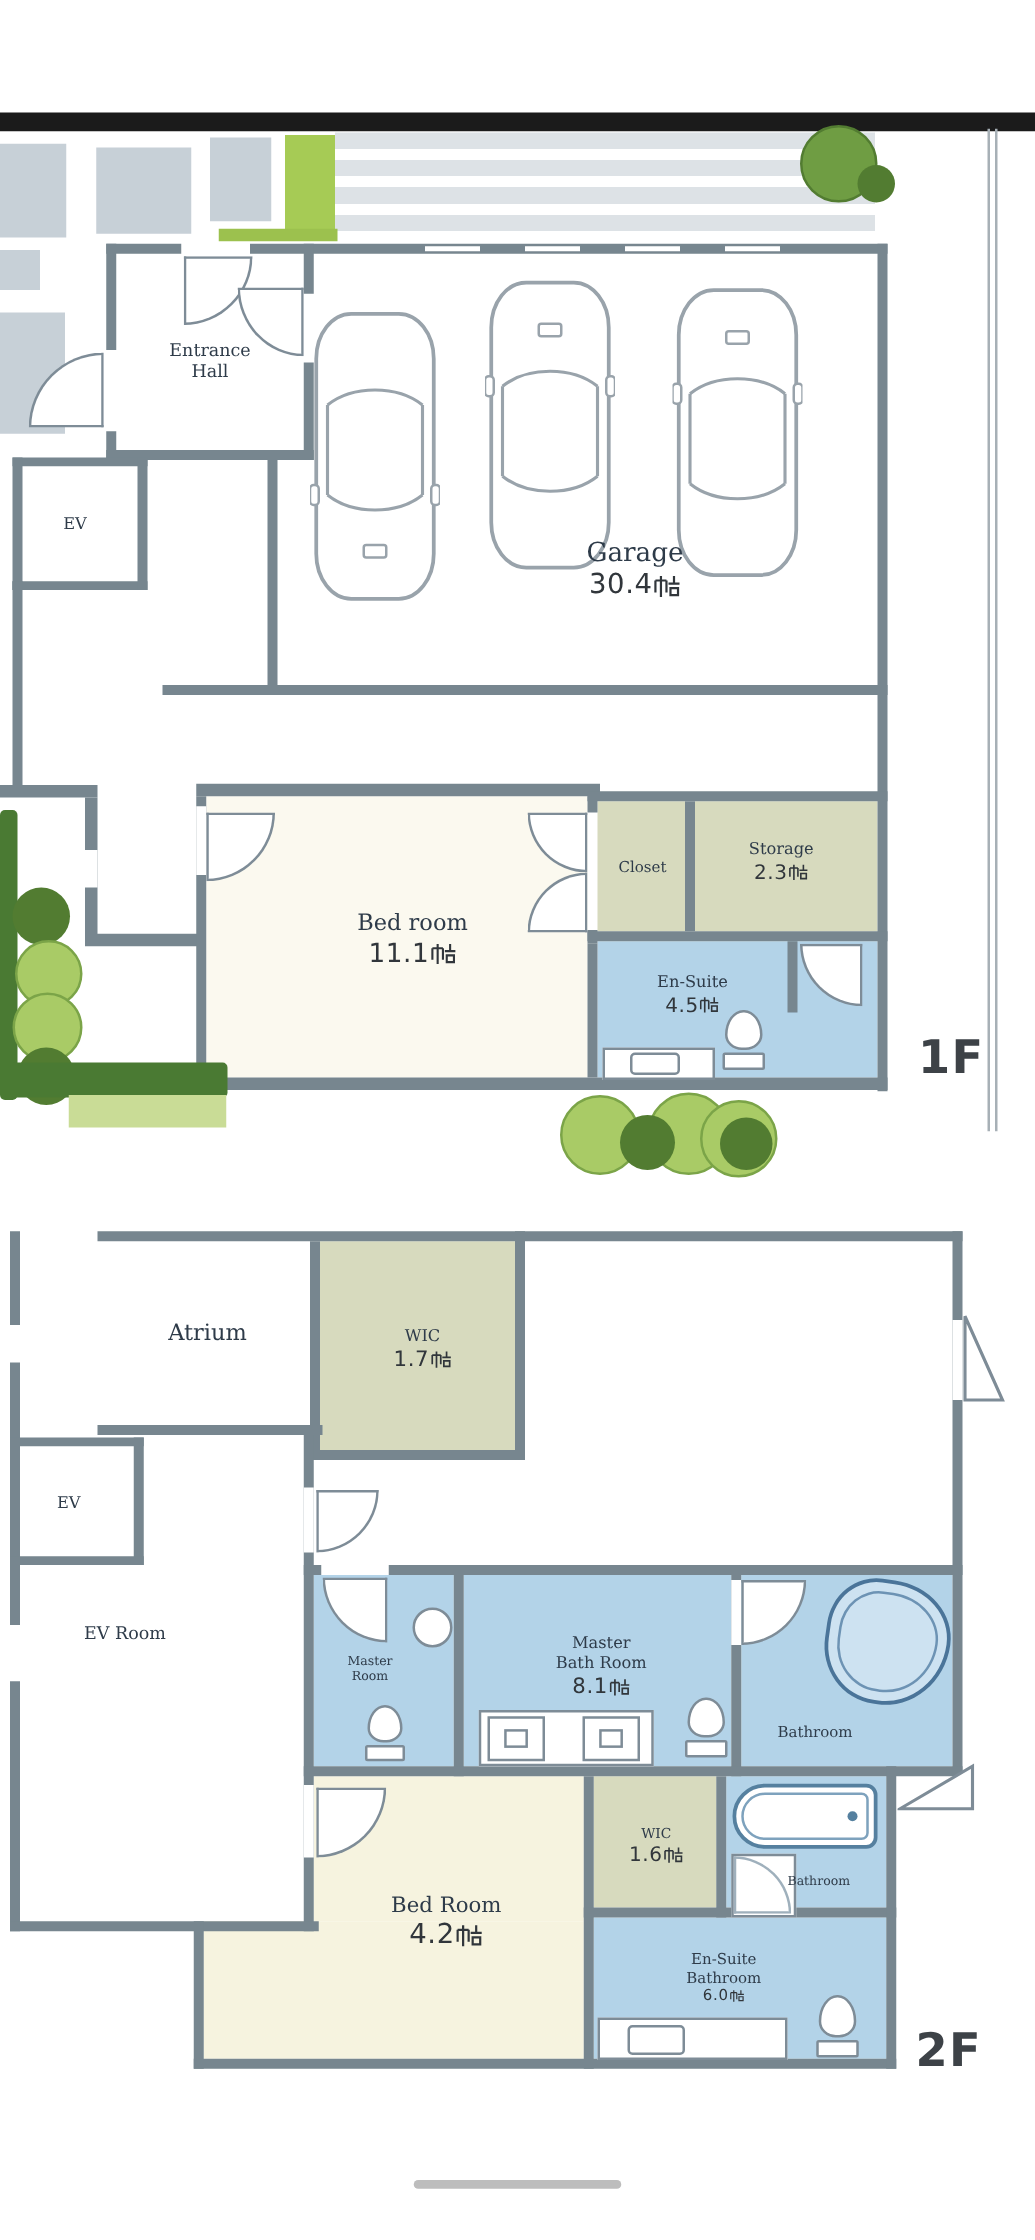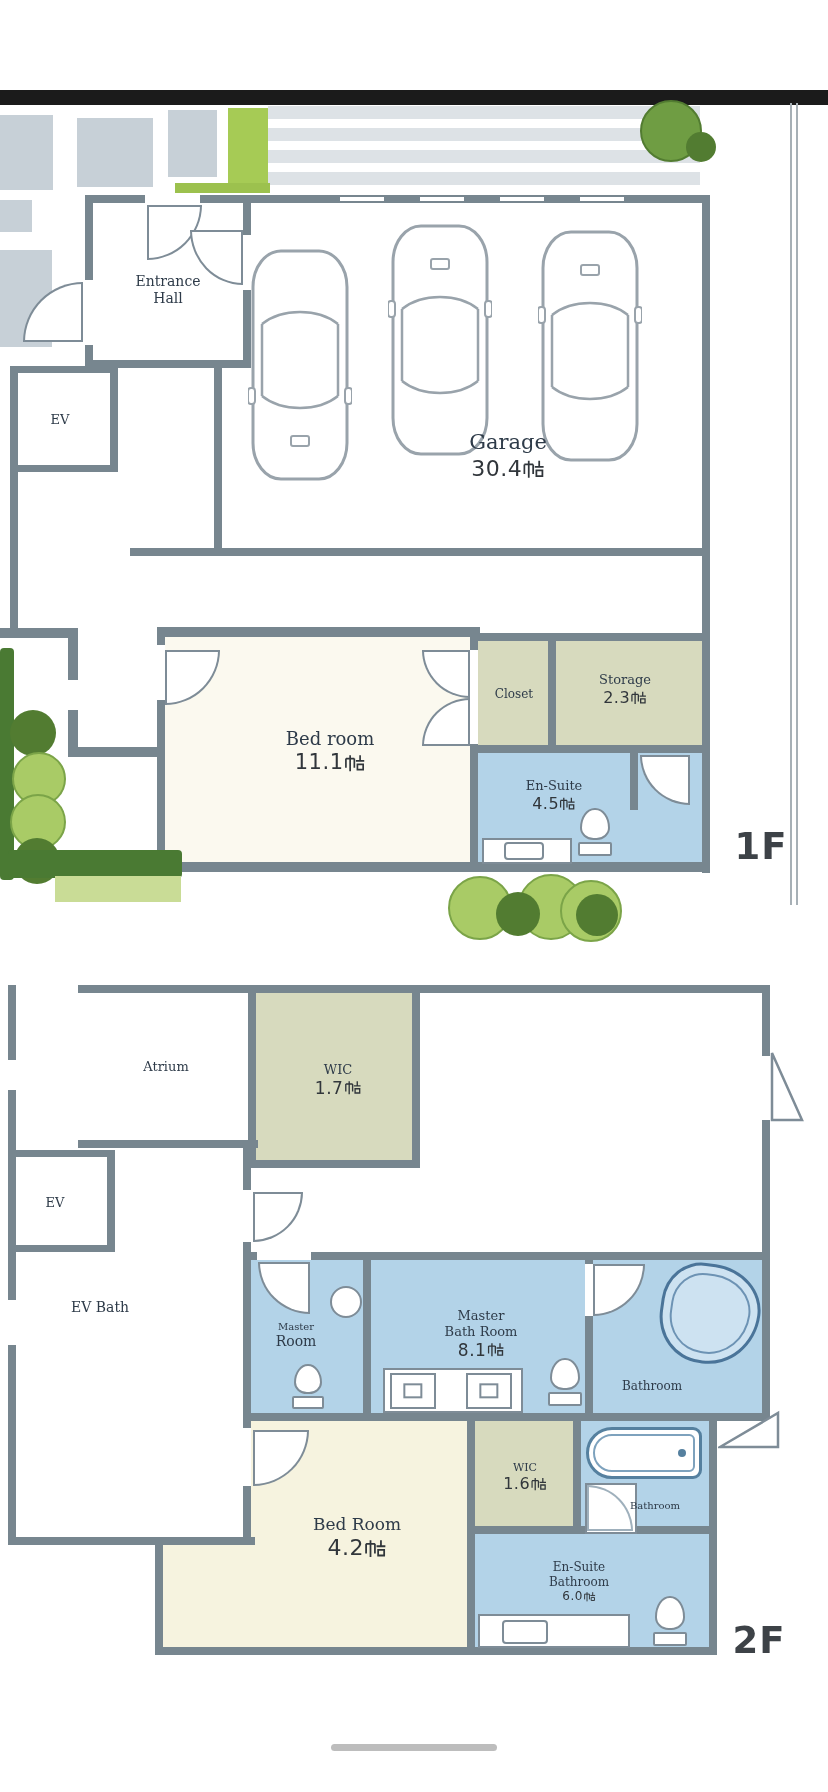--- a/index.html
+++ b/index.html
@@ -289,40 +289,40 @@
     <div class="gap" style="left:585px;top:1483px;width:52px;height:51px;border:2px solid #7e8c97;box-sizing:border-box;"></div>
     <div class="arc" style="left:587px;top:1485px;width:46px;height:46px;border-radius:0 100% 0 0;border-color:#9fb0bc;"></div>
     <div class="ctr" style="left:478px;top:1614px;width:152px;height:34px;"></div>
     <div class="basin" style="left:502px;top:1620px;width:46px;height:24px;"></div>
     <div class="tlt" style="left:652px;top:1596px;width:36px;height:56px;">
         <span class="bowl"></span>
         <span class="tank"></span>
       </div>
 
     <div class="lbl" style="left:166px;top:1067px;">
-      <span class="nm" style="font-size:13px;">Atrium</span>
+      <span class="nm" style="font-size:18px;">Atrium</span>
     </div>
     <div class="lbl" style="left:338px;top:1080px;">
       <span class="nm" style="font-size:13px;">WIC</span>
       <span class="sz" style="font-size:17px;">
           <span>1.7</span>
           <svg class="jou" viewBox="0 0 27 26">
             <path d="M1.5 7h11M1.5 7v12M12.5 7v12M7 2.5v21M20 2.5V10M14.5 10h11M16.5 14.5h7.5v7h-7.5z" fill="none" stroke="currentColor" stroke-width="2.2"></path>
           </svg>
         </span>
     </div>
     <div class="lbl" style="left:55px;top:1203px;">
       <span class="nm" style="font-size:13px;">EV</span>
     </div>
     <div class="lbl" style="left:100px;top:1308px;">
-      <span class="nm" style="font-size:14px;">EV Bath</span>
+      <span class="nm" style="font-size:14px;">EV Room</span>
     </div>
     <div class="lbl" style="left:296px;top:1336px;">
       <span class="nm" style="font-size:10px;">Master</span>
-      <span class="nm" style="font-size:14px;">Room</span>
+      <span class="nm" style="font-size:10px;">Room</span>
     </div>
     <div class="lbl" style="left:481px;top:1318px;">
       <span class="nm" style="font-size:13px;margin-top:32px;">Master</span>
       <span class="nm" style="font-size:13px;">Bath Room</span>
       <span class="sz" style="font-size:17px;">
           <span>8.1</span>
           <svg class="jou" viewBox="0 0 27 26">
             <path d="M1.5 7h11M1.5 7v12M12.5 7v12M7 2.5v21M20 2.5V10M14.5 10h11M16.5 14.5h7.5v7h-7.5z" fill="none" stroke="currentColor" stroke-width="2.2"></path>
           </svg>
         </span>

